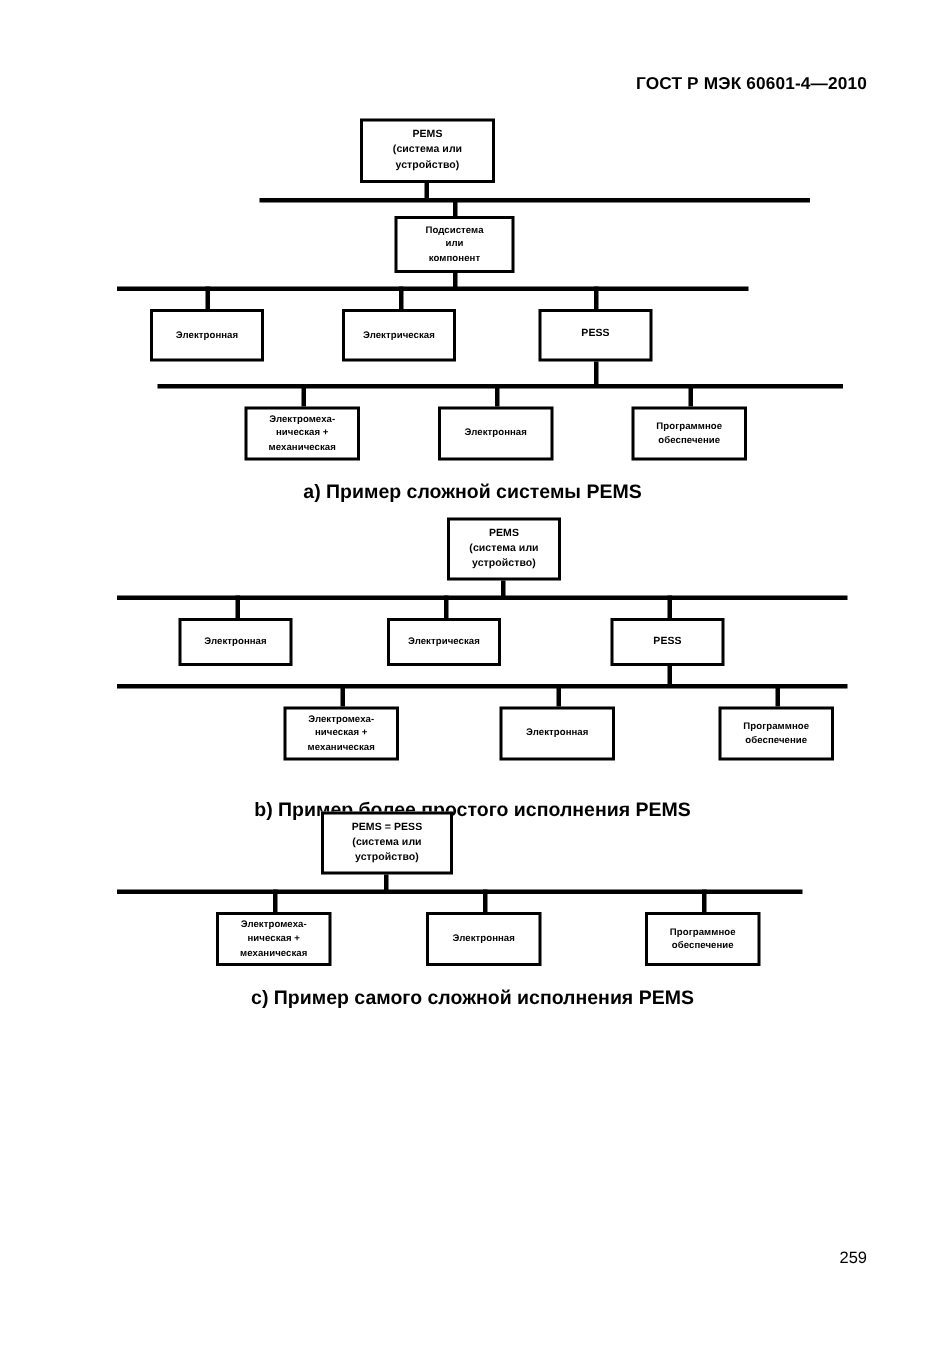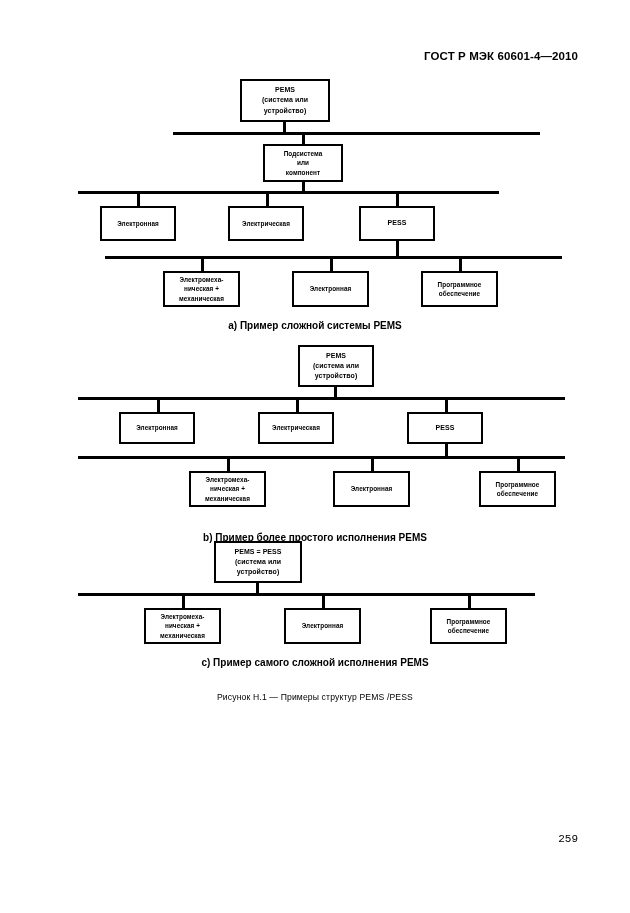--- a/index.html
+++ b/index.html
@@ -30,21 +30,20 @@
     letter-spacing: 0.1px;
     white-space: nowrap;
   }
 
   
   .page-number {
     position: absolute;
     right: 52px;
     top: 833px;
     font-size: 11px;
-    font-family: Liberation Mono, monospace;
   }
 
   
   .node {
     position: absolute;
     border: 2px solid #000000;
     background: #ffffff;
     box-sizing: border-box;
     display: flex;
     flex-direction: column;
@@ -74,21 +73,21 @@
     position: absolute;
     width: 3px;
     background: #000000;
   }
 
   .caption {
     position: absolute;
     width: 100%;
     left: 0;
     text-align: center;
-    font-size: 10px;
+    font-size: 13px;
     font-weight: bold;
   }
   .fig-caption {
     position: absolute;
     width: 100%;
     left: 0;
     text-align: center;
     font-size: 8.6px;
     font-weight: normal;
     letter-spacing: 0.15px;
@@ -235,17 +234,16 @@
       <span class="ln">Электронная</span>
     </div>
     <div class="node" style="left:430px; top:608px; width:77px; height:36px;">
       <span class="ln">Программное</span>
       <span class="ln">обеспечение</span>
     </div>
 
     <div class="caption" style="top:657px;">c) Пример самого сложной исполнения PEMS</div>
   </div>
 
-  <div class="fig-caption" style="top:692px;">Рисунок  H.1 — Примеры структур PEMS /PESS</div>
 
   <div class="page-number">259</div>
 
 </div>
 
 </body></html>

